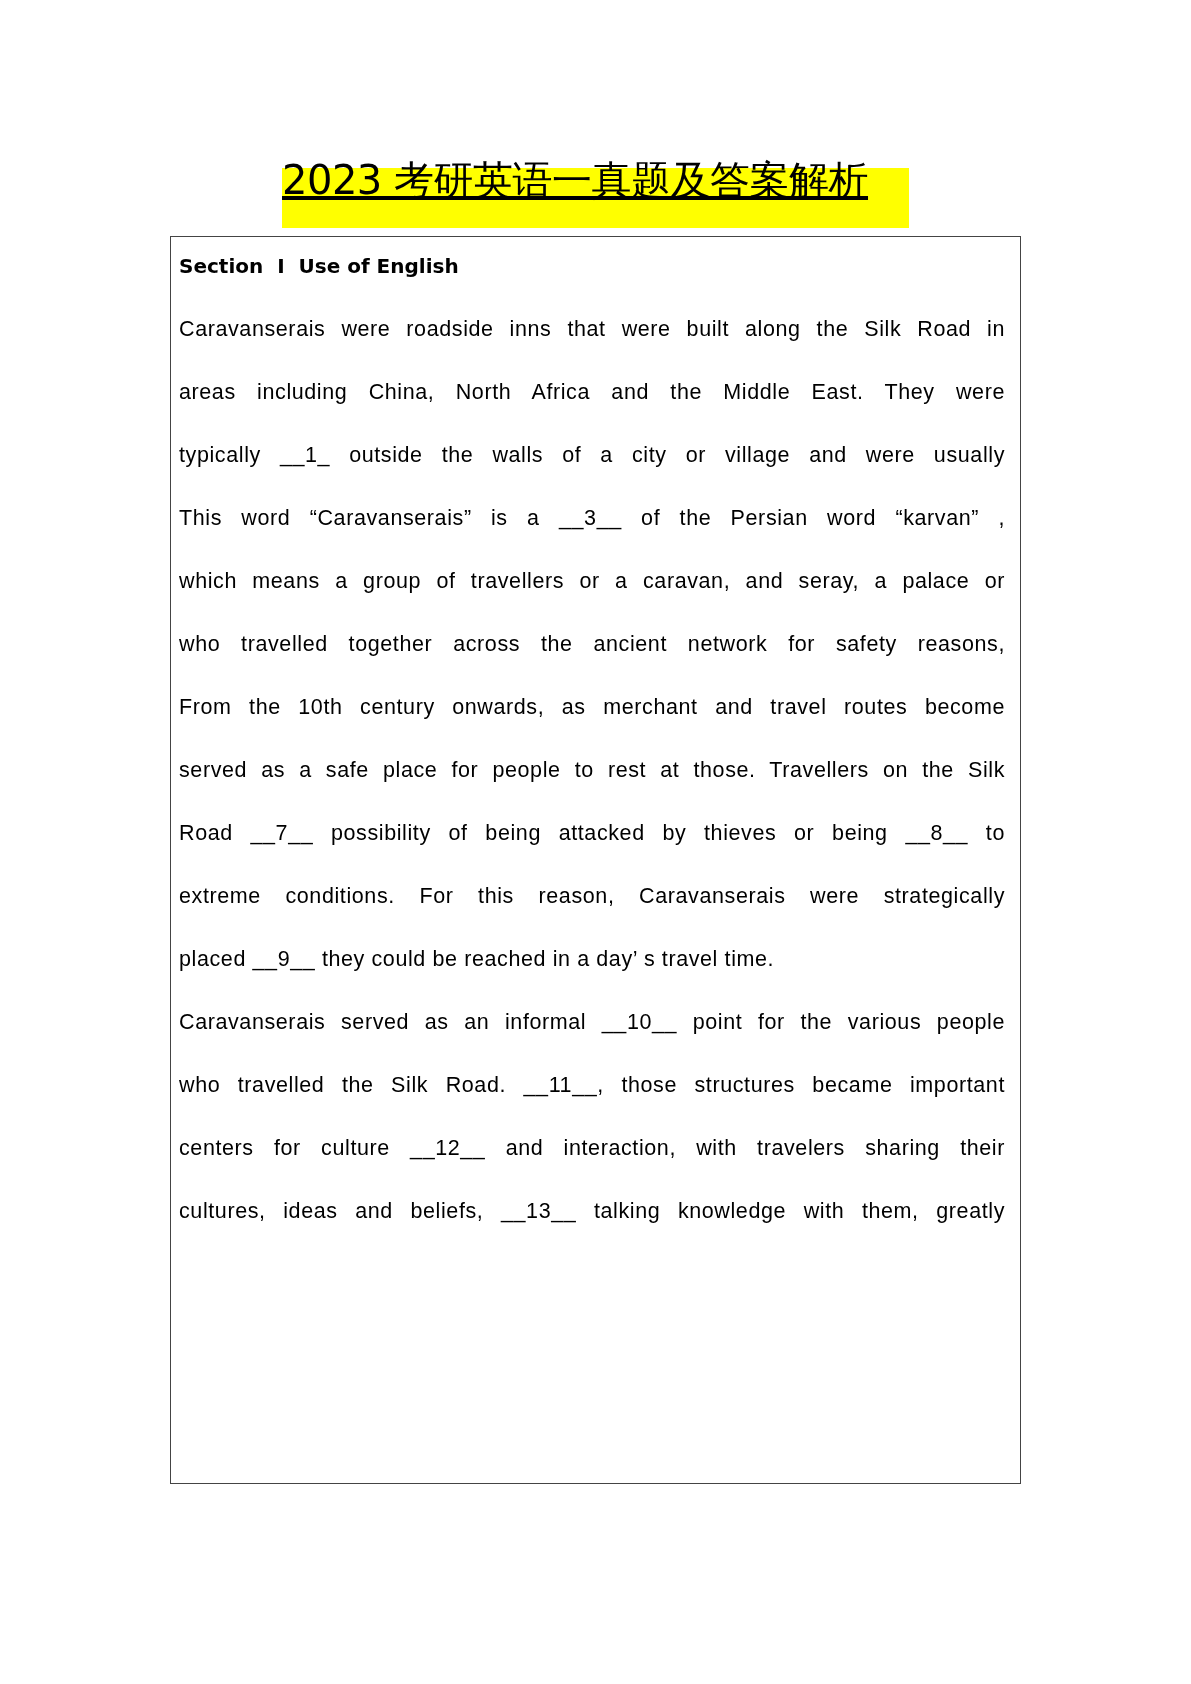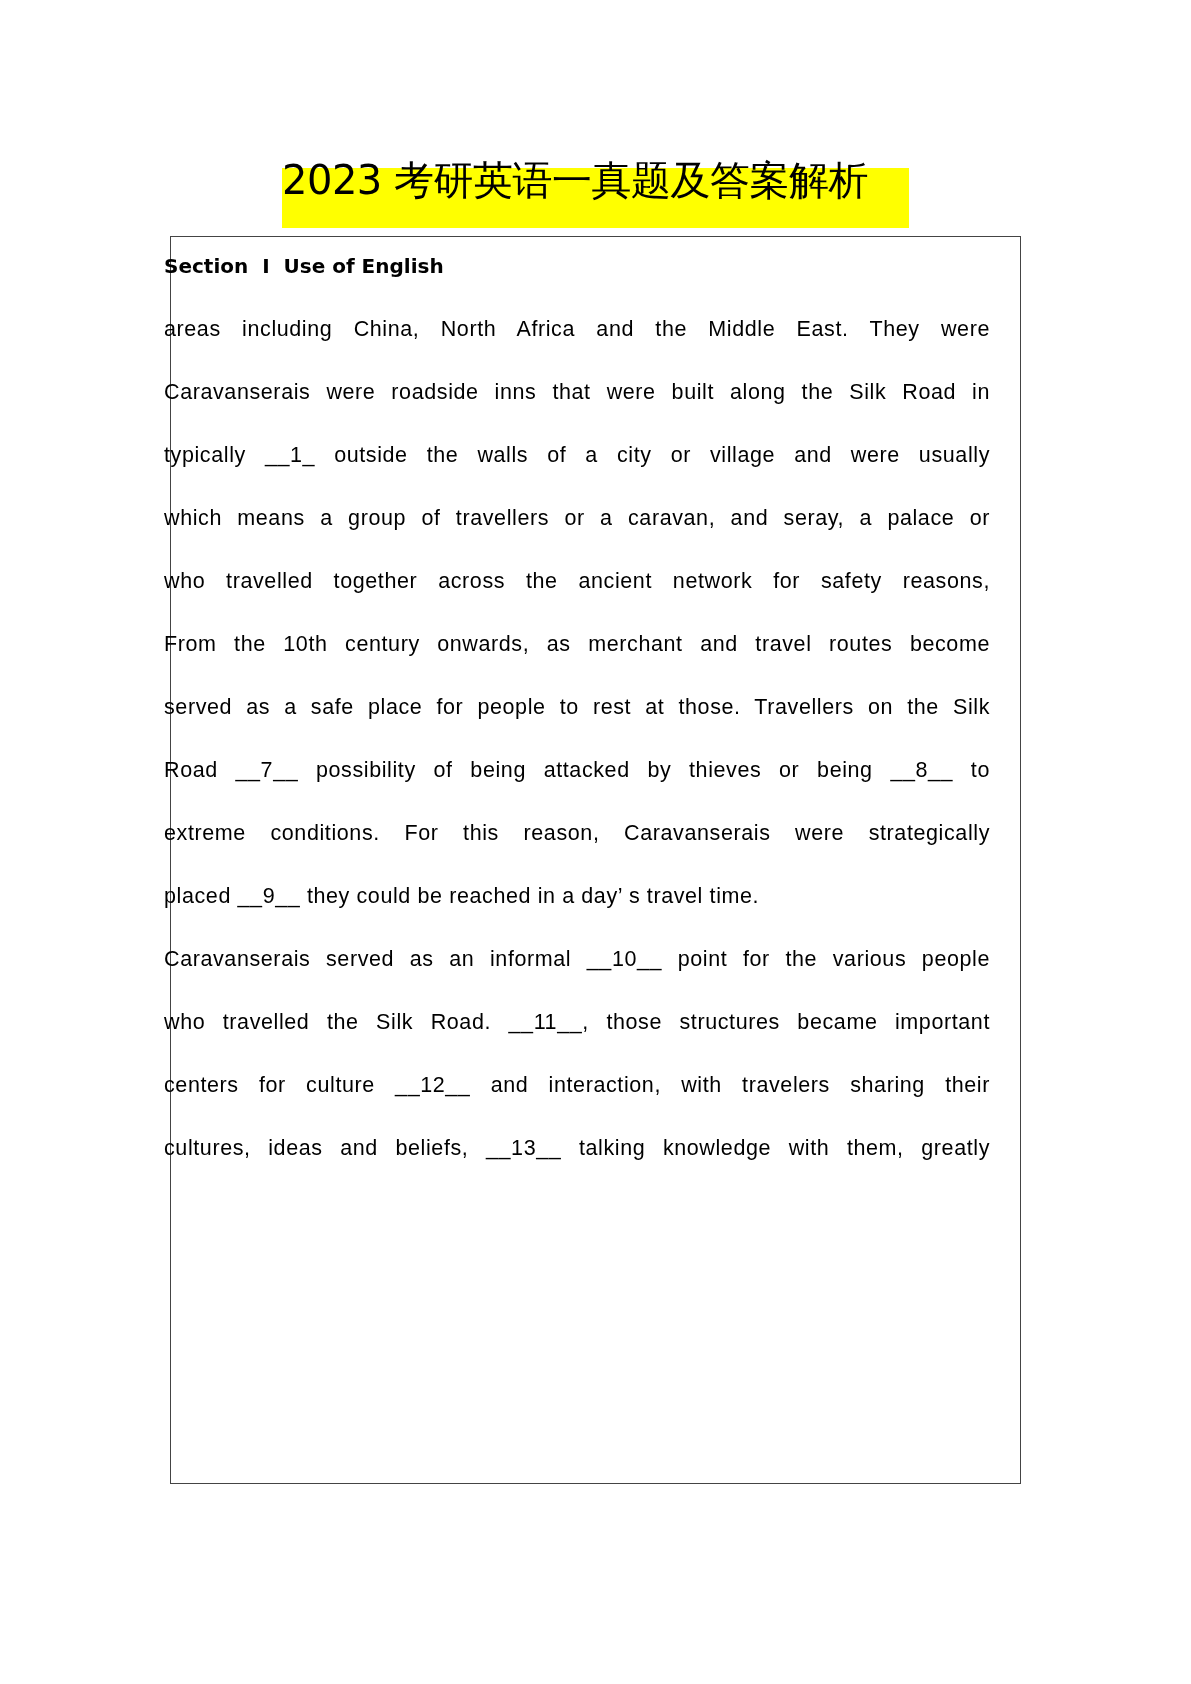--- a/index.html
+++ b/index.html
@@ -27,33 +27,34 @@
       position: absolute;
       left: 282px;
       top: 150px;
       width: 640px;
       font-family: "DejaVu Sans", "Liberation Sans", sans-serif;
       font-size: 40px;
       line-height: 60px;
       white-space: nowrap;
       letter-spacing: -0.5px;
       color: #000;
+      text-decoration: underline;
     }
     .box {
       position: absolute;
       left: 170px;
       top: 236px;
       width: 851px;
       height: 1248px;
       border: 1.5px solid #444;
       box-sizing: border-box;
     }
     .content {
       position: absolute;
-      left: 164px;
+      left: 179px;
       top: 235px;
       width: 826px;
     }
     .section-head {
       font-family: "DejaVu Sans", "Liberation Sans", sans-serif;
       font-weight: bold;
       font-size: 20px;
       line-height: 63px;
       height: 63px;
       white-space: pre;
@@ -87,29 +88,32 @@
 
 <div class="title-wrap"></div>
 <div class="title">2023 考研英语一真题及答案解析</div>
 
 <div class="box"></div>
 
 <div class="content">
   <div class="section-head">Section  Ⅰ  Use of English</div>
 
   <div class="line">
-      <span class="t">areas including China, North Africa and the Middle East. They were</span>
+      <span class="t">Caravanserais were roadside inns that were built along the Silk Road in</span>
     </div>
   <div class="line">
-      <span class="t">Caravanserais were roadside inns that were built along the Silk Road in</span>
+      <span class="t">areas including China, North Africa and the Middle East. They were</span>
     </div>
   <div class="line">
       <span class="t">typically __1_ outside the walls of a city or village and were usually</span>
     </div>
 
+  <div class="line">
+      <span class="t">This word  “Caravanserais”  is a __3__ of the Persian word  “karvan” ,</span>
+    </div>
   <div class="line">
       <span class="t">which means a group of travellers or a caravan, and seray, a palace or</span>
     </div>
   <div class="line">
       <span class="t">who travelled together across the ancient network for safety reasons,</span>
     </div>
 
   <div class="line">
       <span class="t">From the 10th century onwards, as merchant and travel routes become</span>
     </div>

